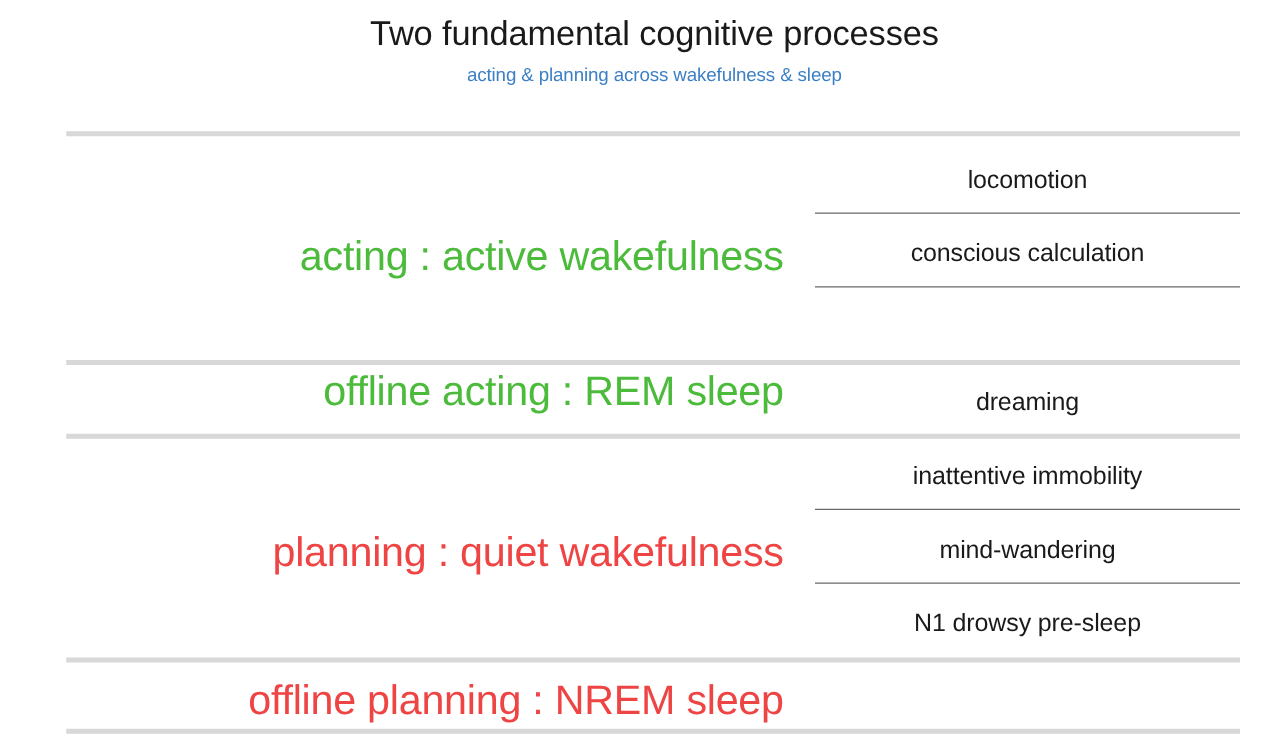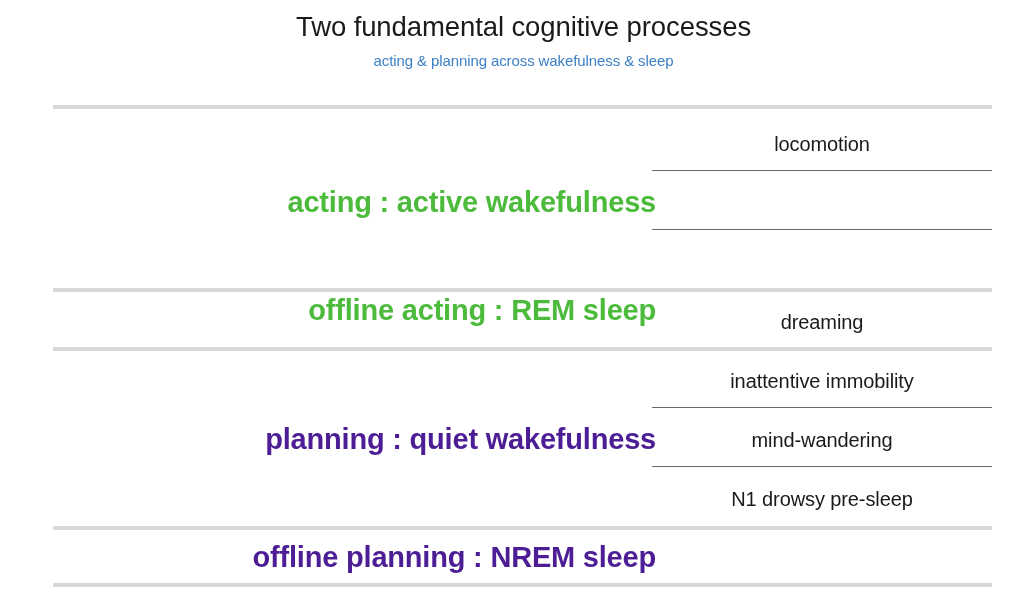--- a/index.html
+++ b/index.html
@@ -65,29 +65,28 @@
     height: 0;
     border-top: 1.6px solid #6a6a6a;
   }
 
   
   .cat-label {
     position: absolute;
     left: 0;
     width: 627px;
     text-align: right;
-    font-size: 29px;
-    font-weight: 700;
+    font-size: 33px;
+    font-weight: 400;
     letter-spacing: -0.2px;
     white-space: nowrap;
     line-height: 1;
-    margin-left: 29px;
   }
   .cat-acting   { color: #4cbb3c; }
-  .cat-planning { color: #4c1d95; }
+  .cat-planning { color: #ef4444; }
 
   
   .state-item {
     position: absolute;
     left: 652px;
     width: 340px;
     text-align: center;
     font-size: 20px;
     font-weight: 400;
     color: #1a1a1a;
@@ -113,20 +112,21 @@
   <div class="rule-thick" style="top:583px"></div>
 
   <div class="rule-thin" style="top:170px"></div>
   <div class="rule-thin" style="top:229px"></div>
   <div class="rule-thin" style="top:407px"></div>
   <div class="rule-thin" style="top:466px"></div>
 
   <div class="cat-label cat-acting" style="top:188px">acting : active wakefulness</div>
 
   <div class="state-item" style="top:134px">locomotion</div>
+  <div class="state-item" style="top:193px">conscious calculation</div>
 
   <div class="cat-label cat-acting" style="top:296px">offline acting : REM sleep</div>
 
   <div class="state-item" style="top:312px">dreaming</div>
 
   <div class="cat-label cat-planning" style="top:425px">planning : quiet wakefulness</div>
 
   <div class="state-item" style="top:371px">inattentive immobility</div>
   <div class="state-item" style="top:430px">mind-wandering</div>
   <div class="state-item" style="top:489px">N1 drowsy pre-sleep</div>

